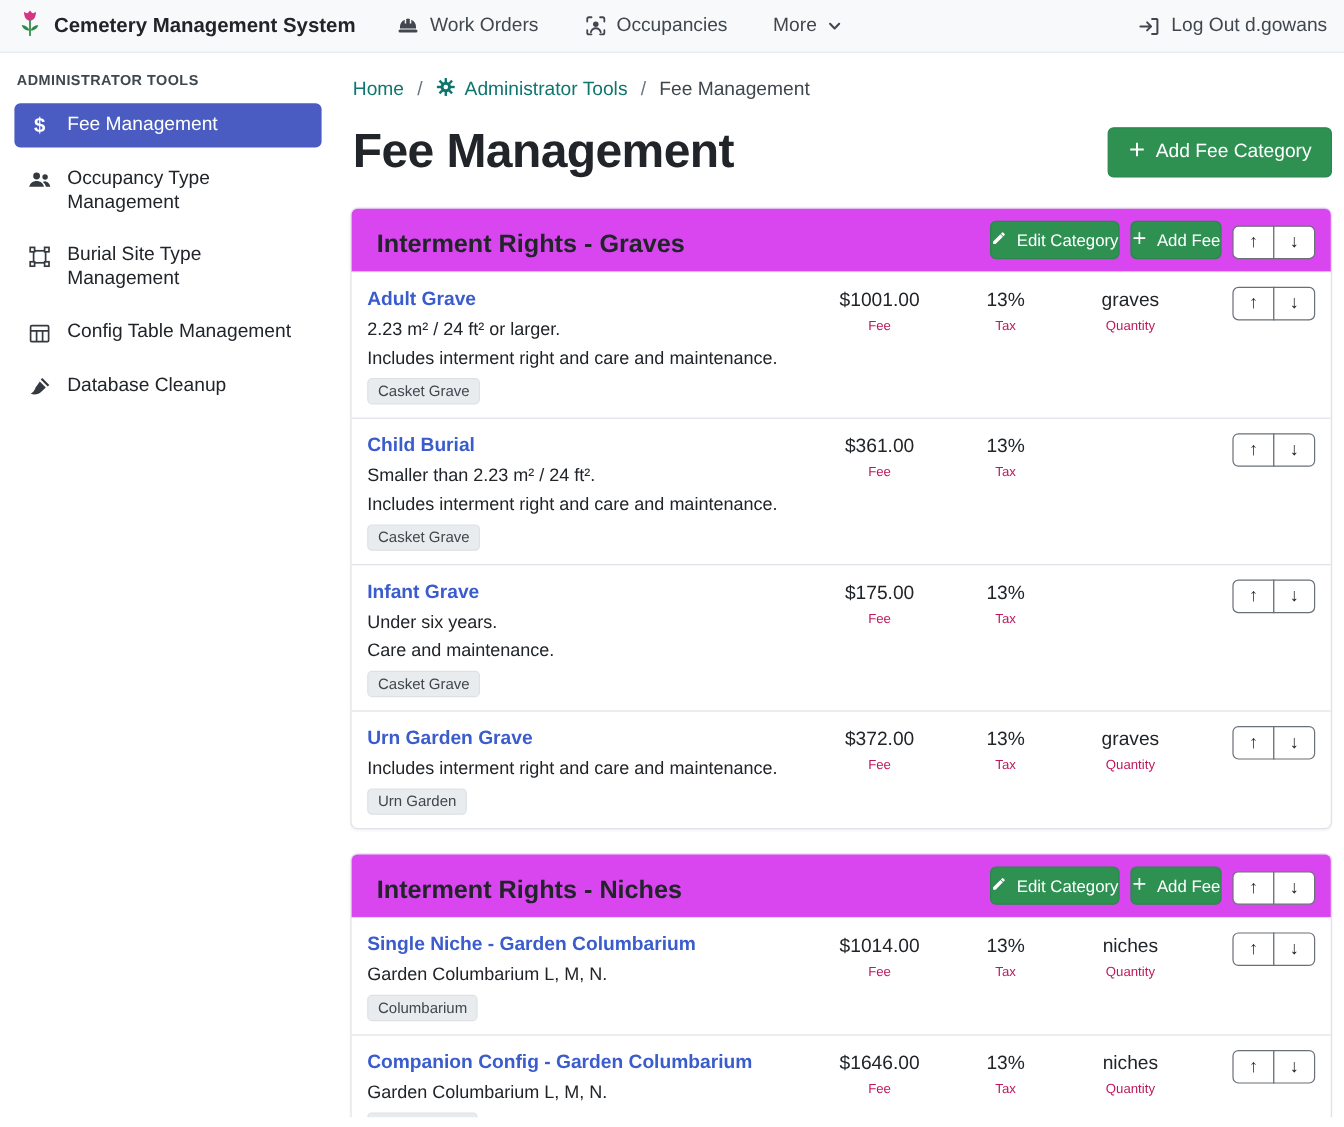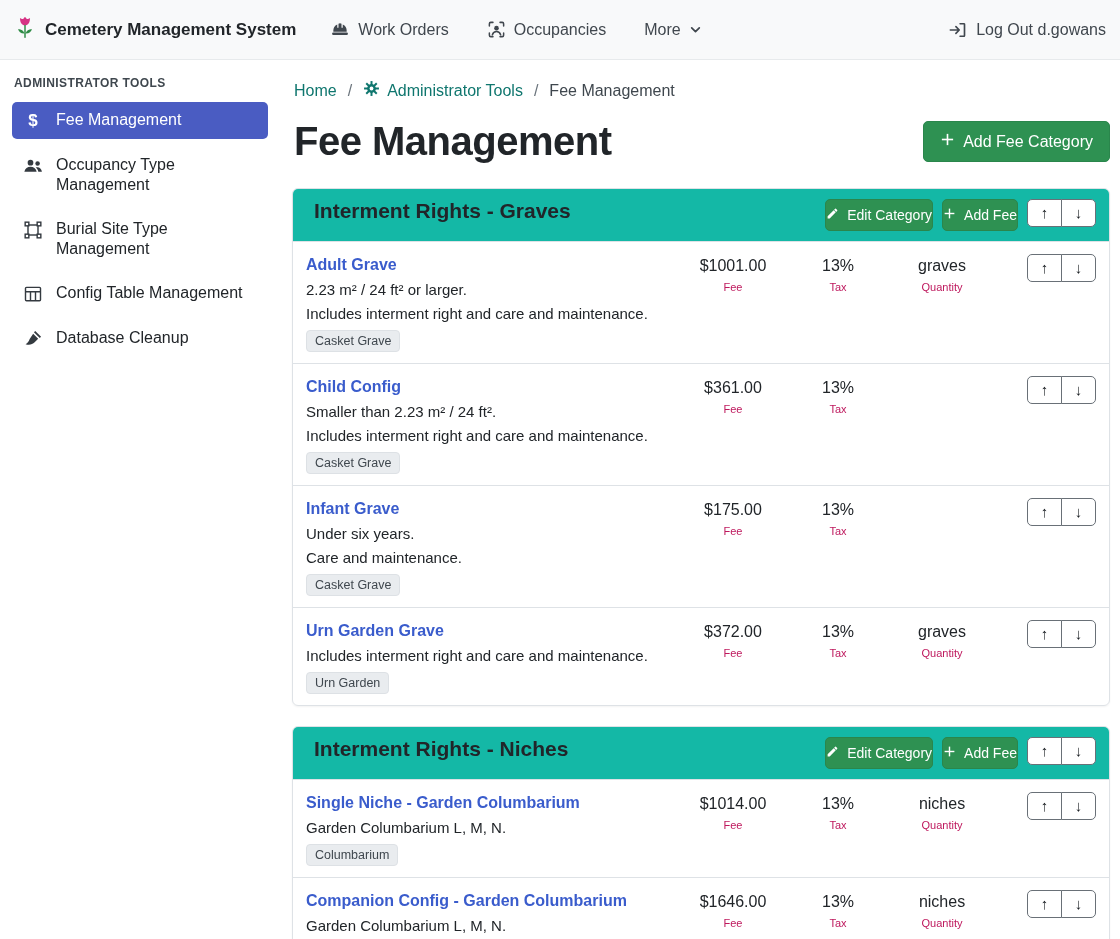--- a/index.html
+++ b/index.html
@@ -7,21 +7,21 @@
   body {
     font-family: "Liberation Sans", sans-serif;
     color: #212529;
     background: #fff;
     overflow: hidden;
   }
   a { text-decoration: none; }
 
   
   .navbar {
-    height: 60px;
+    height: 44px;
     background: #f8f9fa;
     border-bottom: 1px solid #e7eaec;
     display: flex;
     align-items: center;
     padding: 0 14px;
   }
   .brand { display: flex; align-items: center; gap: 9px; font-weight: 700; font-size: 17px; color: #212529; cursor: pointer; }
   .nav-items { display: flex; align-items: center; margin-left: 34px; gap: 38px; }
   .nav-item { display: flex; align-items: center; gap: 8px; font-size: 16px; color: #40474e; cursor: pointer; }
   .nav-item svg { display: block; }
@@ -67,24 +67,24 @@
   .btn-arrow {
     background: #fff; border: 1px solid #697077; color: #212529;
     font-size: 15px; line-height: 18px; width: 35px; padding: 4px 0;
   }
   .btn-arrow.first { border-radius: 5px 0 0 5px; }
   .btn-arrow.last { border-radius: 0 5px 5px 0; margin-left: -1px; }
 
   
   .card { border: 1px solid #dee2e6; border-radius: 6px; margin-bottom: 20px; box-shadow: 0 1px 2px rgba(0,0,0,.05); }
   .card-header {
-    background: #14b8a6; border-bottom: 1px solid #dee2e6;
+    background: #d946ef; border-bottom: 1px solid #dee2e6;
     border-radius: 5px 5px 0 0;
     padding: 10px 13px 10px 21px;
-    display: flex; align-items: flex-start; gap: 9px;
+    display: flex; align-items: flex-end; gap: 9px;
   }
   .card-title { flex: 1; font-size: 21px; font-weight: 600; }
 
   .fee-row { display: grid; grid-template-columns: 1fr 118px 92px 116px 96px; padding: 12px 13px 11px; align-items: start; }
   .fee-row + .fee-row { border-top: 1px solid #dee2e6; }
   .fee-name { font-size: 16px; font-weight: 600; line-height: 21px; color: #3a5ccc; cursor: pointer; display: inline-block; }
   .fee-desc { font-size: 15px; line-height: 19px; margin-top: 5px; color: #212529; }
   .tag-wrap { margin-top: 7px; }
   .tag { display: inline-block; font-size: 12.5px; background: #e9ecef; border: 1px solid #dde1e5; border-radius: 4px; padding: 3px 8px; color: #3f474e; }
   .stat { text-align: center; padding-top: 1px; }
@@ -292,21 +292,21 @@
         <div class="arrow-col">
           <div class="btn-group">
             <button class="btn-arrow first">↑</button>
             <button class="btn-arrow last">↓</button>
           </div>
         </div>
       </div>
 
       <div class="fee-row">
         <div>
-          <a class="fee-name">Child Config</a>
+          <a class="fee-name">Child Burial</a>
           <div class="fee-desc">Smaller than 2.23 m² / 24 ft².</div>
           <div class="fee-desc">Includes interment right and care and maintenance.</div>
           <div class="tag-wrap"><span class="tag">Casket Grave</span></div>
         </div>
         <div class="stat">
           <div class="val">$361.00</div>
           <div class="lab">Fee</div>
         </div>
         <div class="stat">
           <div class="val">13%</div>

